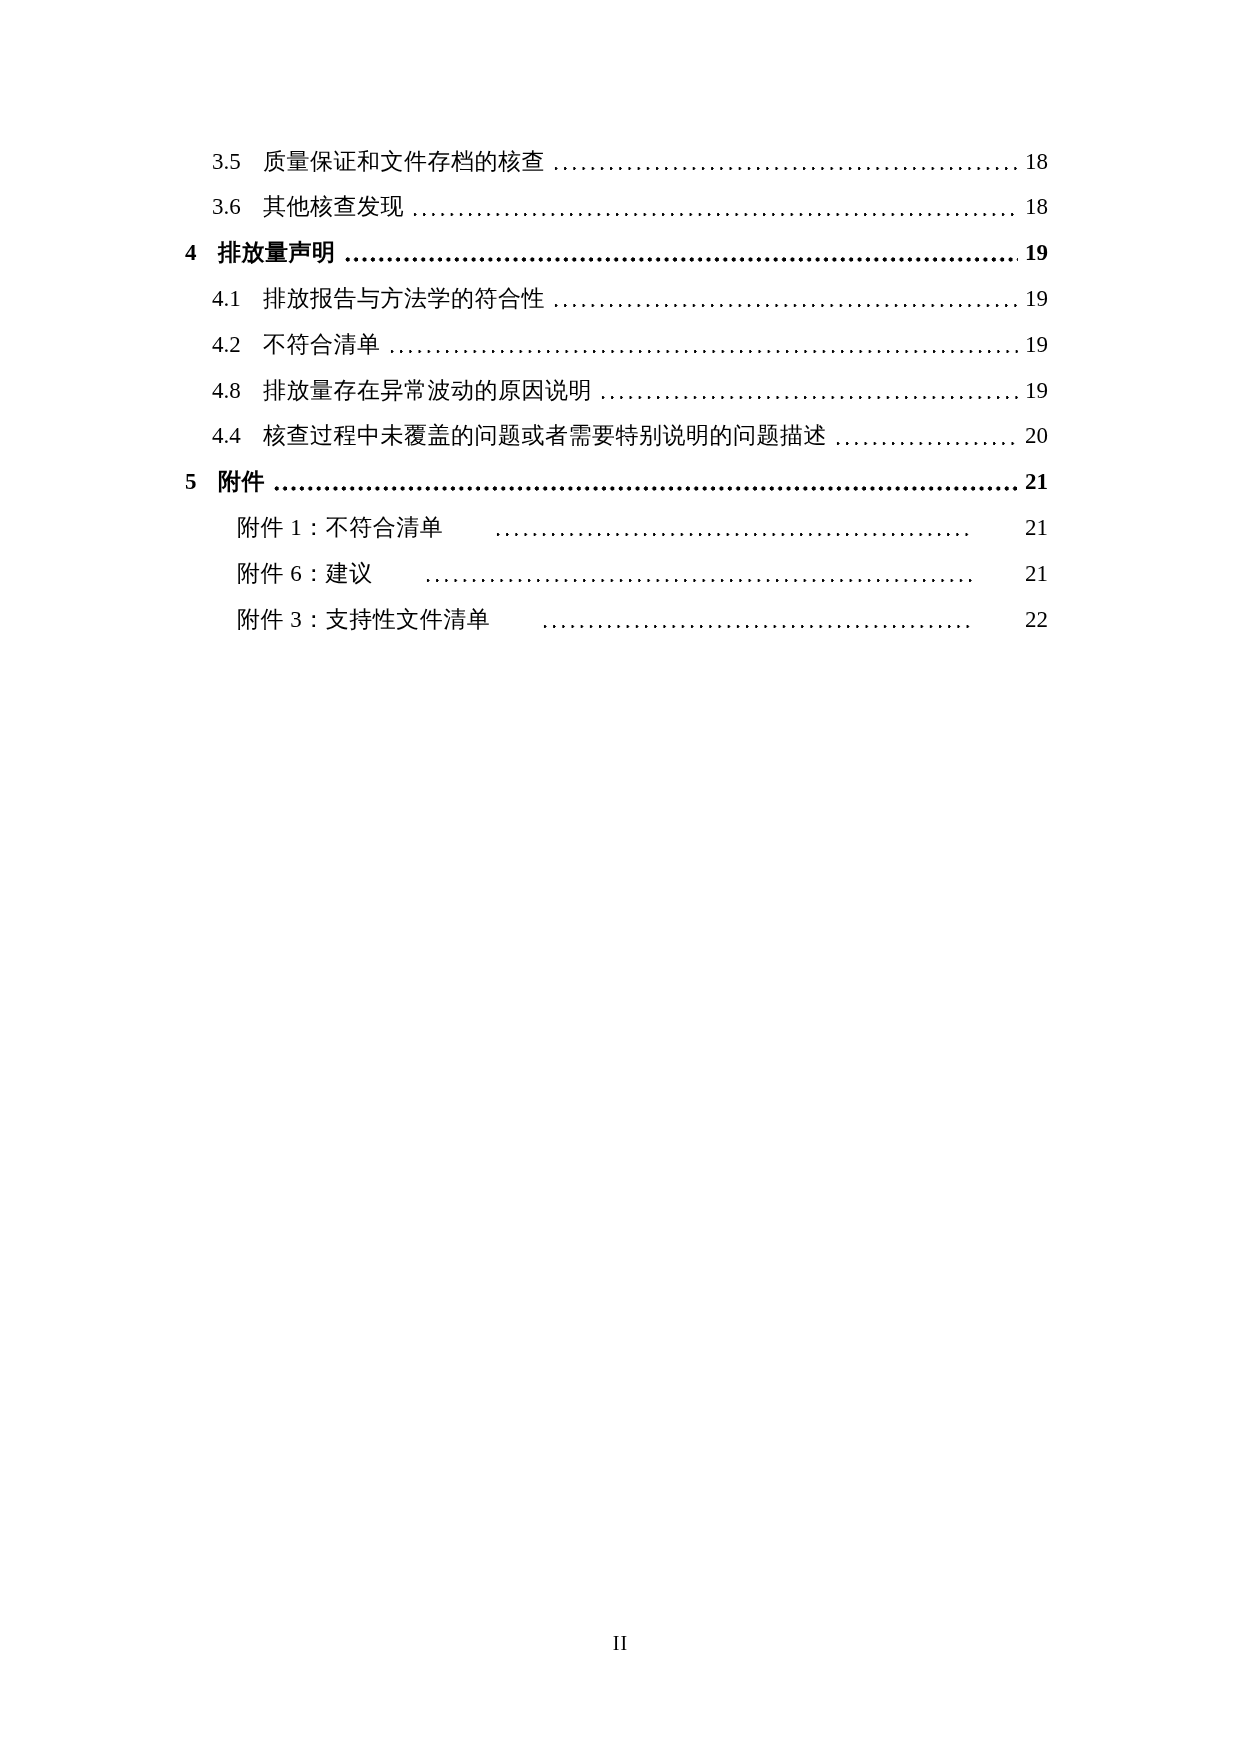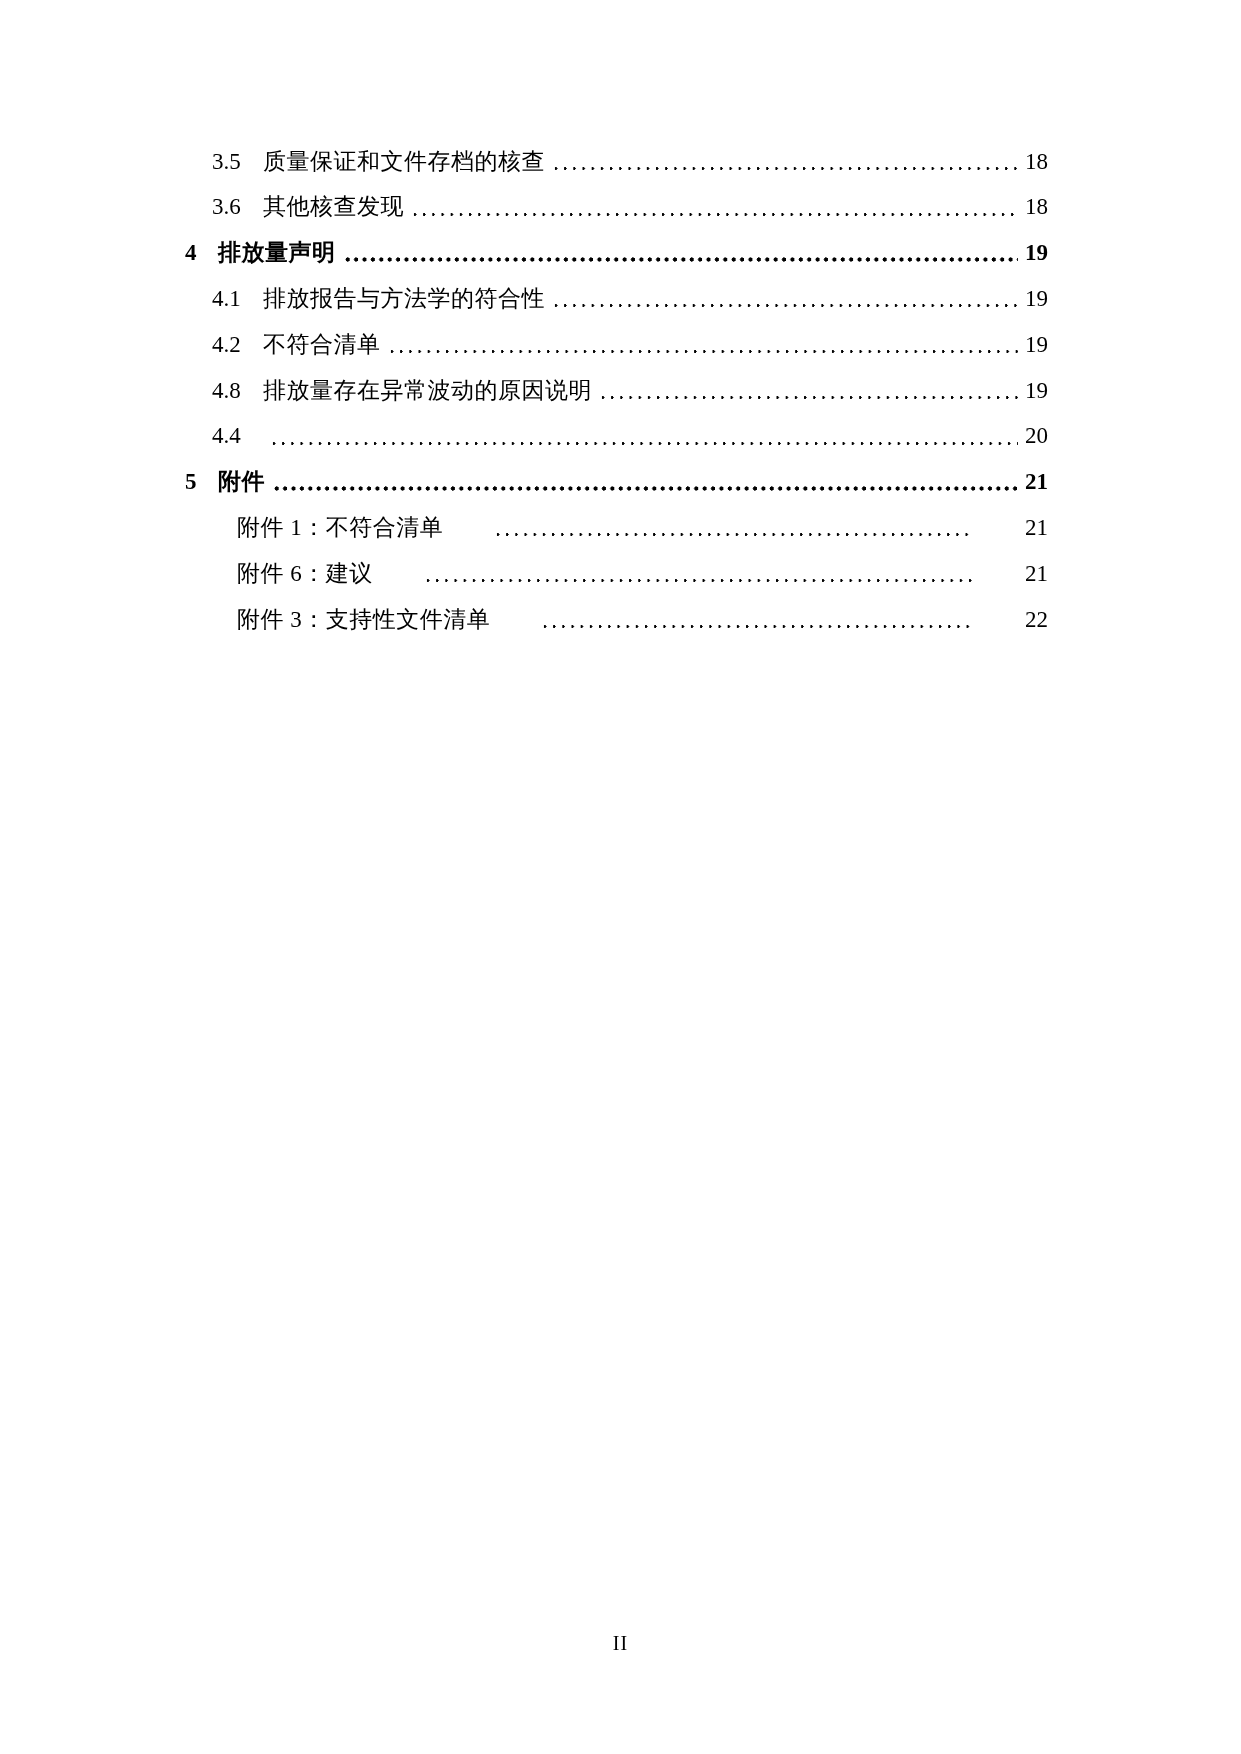--- a/index.html
+++ b/index.html
@@ -97,20 +97,21 @@
     <span class="toc-page">19</span>
   </div>
     <div class="toc-row lvl2">
     <span class="toc-num">4.8</span>
     <span class="toc-label">排放量存在异常波动的原因说明</span>
     <span class="toc-leader"></span>
     <span class="toc-page">19</span>
   </div>
     <div class="toc-row lvl2">
     <span class="toc-num">4.4</span>
+    <span class="toc-label">核查过程中未覆盖的问题或者需要特别说明的问题描述</span>
     <span class="toc-leader"></span>
     <span class="toc-page">20</span>
   </div>
     <div class="toc-row lvl1 bold-dots">
     <span class="toc-num">5</span>
     <span class="toc-label">附件</span>
     <span class="toc-leader"></span>
     <span class="toc-page">21</span>
   </div>
     <div class="toc-row annex">

